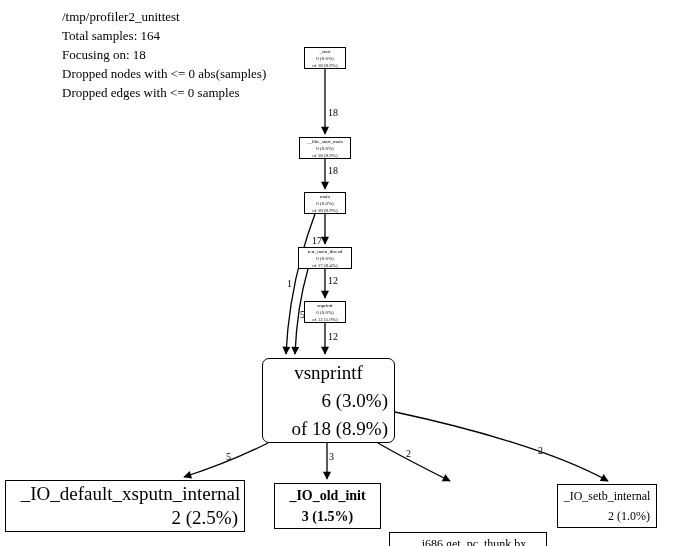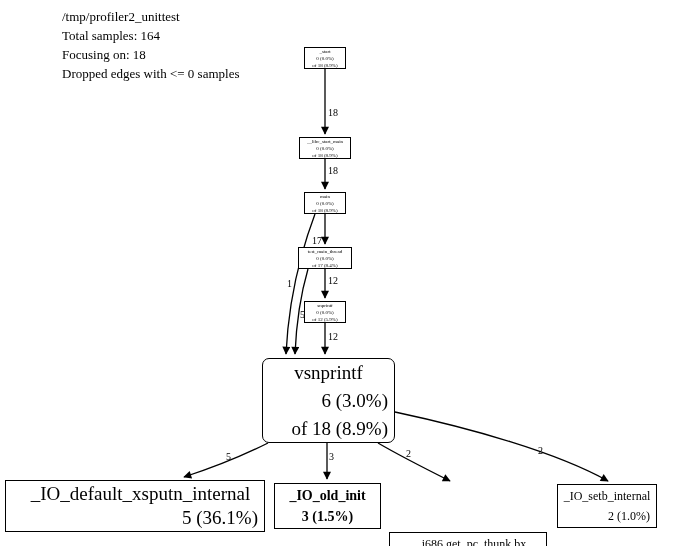--- a/index.html
+++ b/index.html
@@ -6,21 +6,21 @@
   body{width:686px;height:546px;position:relative;overflow:hidden;
        font-family:"Liberation Serif","DejaVu Serif",serif;color:#000;}
   .canvas{position:absolute;left:0;top:0;width:686px;height:546px;}
   svg.edges{position:absolute;left:0;top:0;}
   .header{position:absolute;left:62px;top:7px;font-size:13px;line-height:19px;white-space:nowrap;}
   .node{position:absolute;border:1px solid #000;background:#fff;box-sizing:border-box;
         display:flex;flex-direction:column;justify-content:center;text-align:center;overflow:hidden;}
   .node.small{font-size:5px;line-height:7px;}
   .vright{text-align:right;padding-right:6px;}
   #node-vsnprintf{left:262px;top:358px;width:133px;height:85px;font-size:19px;line-height:28px;border-radius:7px;}
-  #node-xsputn{left:5px;top:480px;width:260px;height:52px;font-size:19px;line-height:24px;padding-left:11px;}
+  #node-xsputn{left:5px;top:480px;width:240px;height:52px;font-size:19px;line-height:24px;padding-left:11px;}
   #node-old-init{left:274px;top:483px;width:107px;height:46px;font-size:14px;line-height:21px;font-weight:bold;}
   #node-thunk{left:389px;top:484px;width:158px;height:44px;font-size:12px;line-height:20px;margin-top:48px;}
   #node-setb{left:557px;top:484px;width:100px;height:44px;font-size:12px;line-height:20px;}
   #node-start{left:304px;top:47px;width:42px;height:22px;}
   #node-libc{left:299px;top:137px;width:52px;height:22px;}
   #node-main{left:304px;top:192px;width:42px;height:22px;}
   #node-test{left:298px;top:247px;width:54px;height:22px;}
   #node-snprintf{left:304px;top:301px;width:42px;height:22px;}
   .elabel{position:absolute;font-size:10px;line-height:10px;}
   #el-1{left:328px;top:108px;} #el-2{left:328px;top:166px;}
@@ -53,20 +53,21 @@
       <path d="M327 443 L327 479" marker-end="url(#arw)"></path>
       <path d="M378 443 C402 457, 428 470, 450 481" marker-end="url(#arw)"></path>
       <path d="M395 412 C470 428, 556 452, 608 481" marker-end="url(#arw)"></path>
     </g>
   </svg>
 
   <div class="header">
     <div>/tmp/profiler2_unittest</div>
     <div>Total samples: 164</div>
     <div>Focusing on: 18</div>
+    <div>Dropped nodes with &lt;= 0 abs(samples)</div>
     <div>Dropped edges with &lt;= 0 samples</div>
   </div>
 
   <div class="node small" id="node-start">
     <div>_start</div>
     <div>0 (0.0%)</div>
     <div>of 18 (8.9%)</div>
   </div>
 
   <div class="node small" id="node-libc">
@@ -94,21 +95,21 @@
   </div>
 
   <div class="node" id="node-vsnprintf">
     <div>vsnprintf</div>
     <div class="vright">6 (3.0%)</div>
     <div class="vright">of 18 (8.9%)</div>
   </div>
 
   <div class="node" id="node-xsputn">
     <div>_IO_default_xsputn_internal</div>
-    <div class="vright">5 (36.1%)</div>
+    <div class="vright">2 (2.5%)</div>
   </div>
 
   <div class="node" id="node-old-init">
     <div>_IO_old_init</div>
     <div>3 (1.5%)</div>
   </div>
 
   <div class="node" id="node-thunk">
     <div>__i686.get_pc_thunk.bx</div>
     <div class="vright">2 (1.0%)</div>

